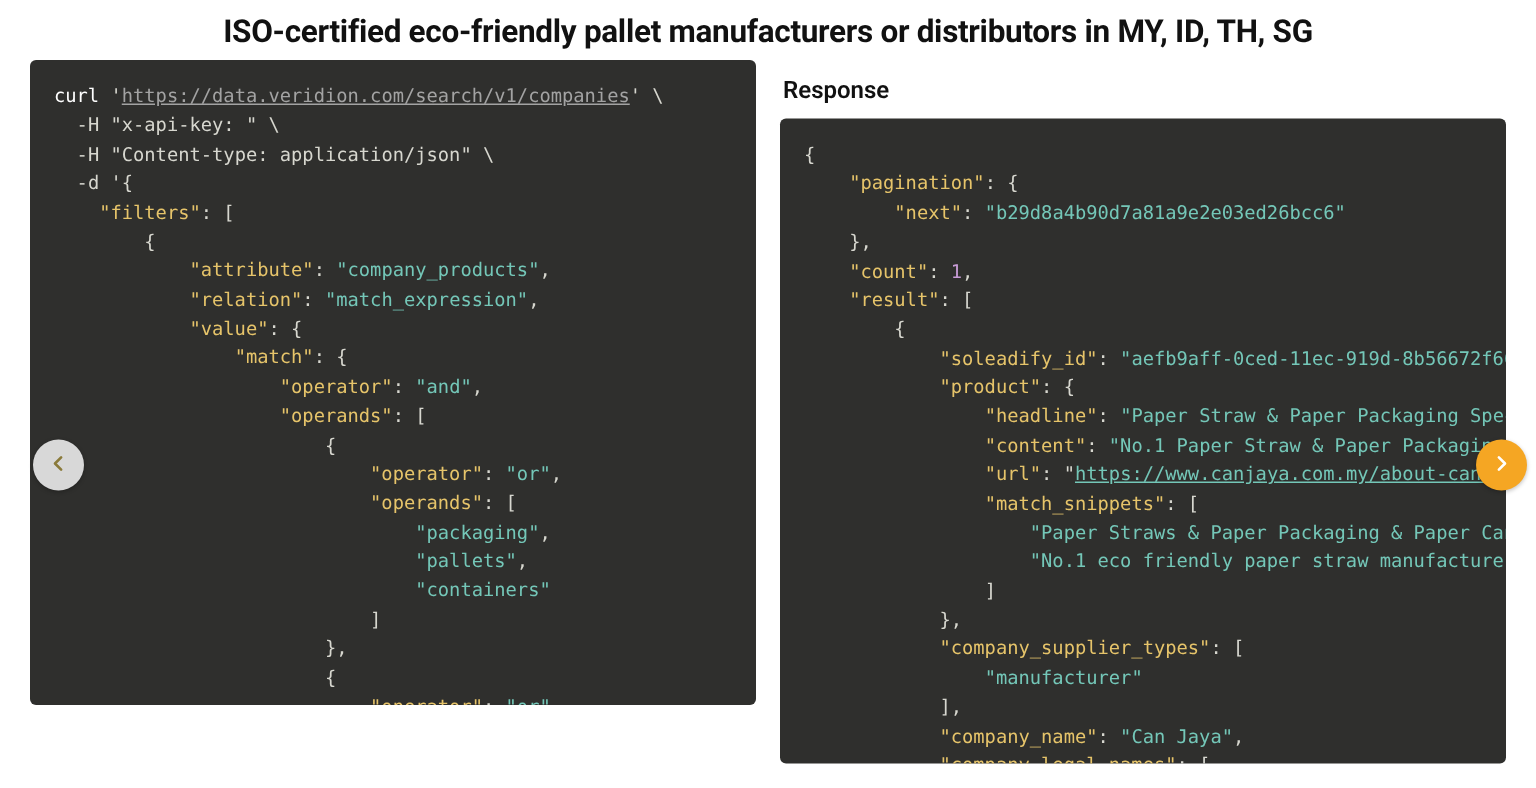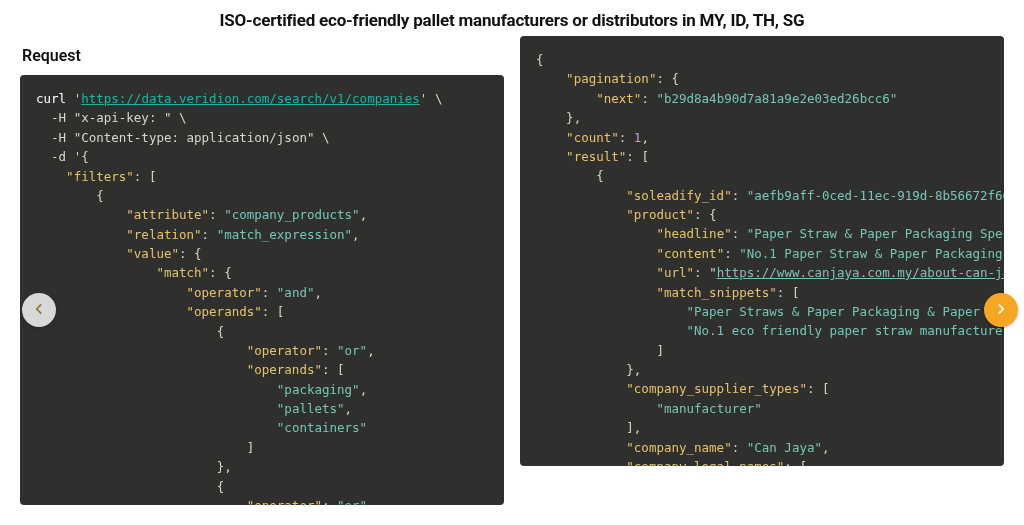--- a/index.html
+++ b/index.html
@@ -8,21 +8,21 @@
     font-family: -apple-system, BlinkMacSystemFont, "Segoe UI", Roboto, Helvetica, Arial, sans-serif;
     background: #fff;
     color: #111;
     width: 1024px;
     height: 525px;
     overflow: hidden;
     position: relative;
   }
   .title {
     text-align: center;
-    font-size: 17px;
+    font-size: 21px;
     font-weight: 700;
     padding: 10px 20px 6px;
     letter-spacing: -0.2px;
   }
   .cols {
     display: flex;
     gap: 16px;
     padding: 0 20px;
   }
   .col { flex: 1; min-width: 0; }
@@ -38,21 +38,21 @@
     color: #d7d7cf;
     font-family: "SFMono-Regular", Consolas, "Liberation Mono", Menlo, monospace;
     font-size: 12.5px;
     line-height: 1.55;
     overflow: hidden;
     height: 430px;
     position: relative;
   }
   pre { margin: 0; white-space: pre; }
   .cmd { color: #ffffff; }       
-  .url { color: #14b8a6; text-decoration: underline; }
+  .url { color: #a3a3a3; text-decoration: underline; }
   .flag { color: #d7d7cf; }
   .str { color: #74c7b8; }       
   .key { color: #e6c46a; }       
   .punc { color: #d7d7cf; }
   .num { color: #c79bd6; }       
   .lit { color: #74c7b8; }       
   .link { color: #74c7b8; text-decoration: underline; }
 
   .nav-btn {
     position: absolute;
@@ -73,21 +73,20 @@
   .nav-btn.next svg path { stroke: #ffffff; }
 </style>
 </head>
 <body>
 
 <div class="title">ISO-certified eco-friendly pallet manufacturers or distributors in MY, ID, TH, SG</div>
 
 <div class="cols">
 
   <div class="col">
-    <div class="col-header">Request</div>
     <div class="code-block">
 <pre><span class="cmd">curl</span> <span class="punc">'</span><span class="url">https://data.veridion.com/search/v1/companies</span><span class="punc">'</span> <span class="punc">\</span>
   <span class="flag">-H "x-api-key: " \</span>
   <span class="flag">-H "Content-type: application/json" \</span>
   <span class="flag">-d '{</span>
     <span class="key">"filters"</span><span class="punc">: [</span>
         <span class="punc">{</span>
             <span class="key">"attribute"</span><span class="punc">: </span><span class="str">"company_products"</span><span class="punc">,</span>
             <span class="key">"relation"</span><span class="punc">: </span><span class="str">"match_expression"</span><span class="punc">,</span>
             <span class="key">"value"</span><span class="punc">: {</span>
@@ -102,20 +101,21 @@
                                 <span class="lit">"containers"</span>
                             <span class="punc">]</span>
                         <span class="punc">},</span>
                         <span class="punc">{</span>
                             <span class="key">"operator"</span><span class="punc">: </span><span class="str">"or"</span><span class="punc">,</span>
                             </pre>
     </div>
   </div>
 
   <div class="col">
+    <div class="col-header">Response</div>
     <div class="code-block">
 <pre><span class="punc">{</span>
     <span class="key">"pagination"</span><span class="punc">: {</span>
         <span class="key">"next"</span><span class="punc">: </span><span class="str">"b29d8a4b90d7a81a9e2e03ed26bcc6"</span>
     <span class="punc">},</span>
     <span class="key">"count"</span><span class="punc">: </span><span class="num">1</span><span class="punc">,</span>
     <span class="key">"result"</span><span class="punc">: [</span>
         <span class="punc">{</span>
             <span class="key">"soleadify_id"</span><span class="punc">: </span><span class="str">"aefb9aff-0ced-11ec-919d-8b56672f66f3"</span>
             <span class="key">"product"</span><span class="punc">: {</span>

